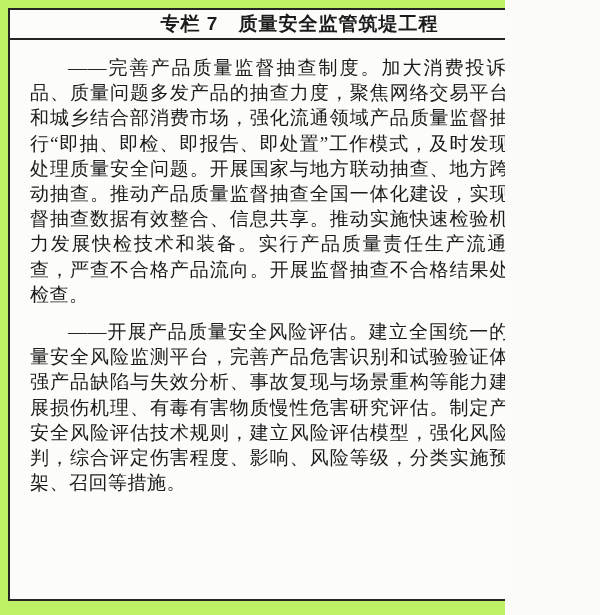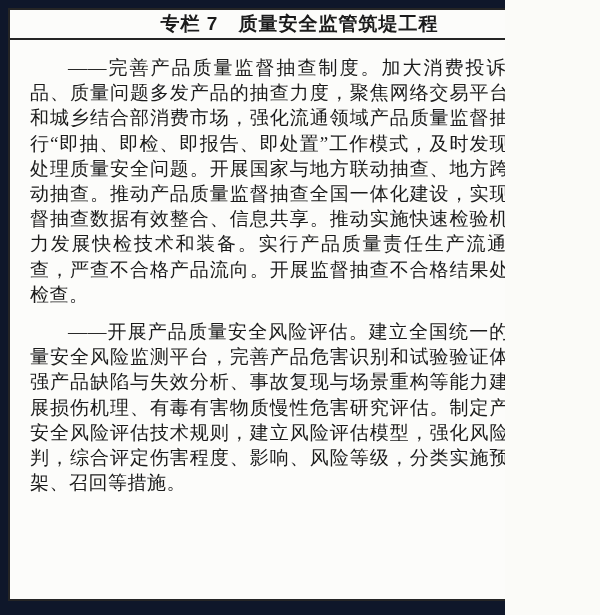--- a/index.html
+++ b/index.html
@@ -6,21 +6,21 @@
     margin: 0;
     padding: 0;
     width: 600px;
     height: 615px;
     background: #fbfbf8;
   }
   .page {
     position: relative;
     width: 505px;
     height: 615px;
-    background: #0f172a;
+    background: #bef264;
     color: #1b1b1b;
     font-family: "Liberation Serif", serif;
     overflow: hidden;
   }
   .panel {
     position: absolute;
     left: 8px;
     top: 8px;
     width: 583px;
     height: 593px;

